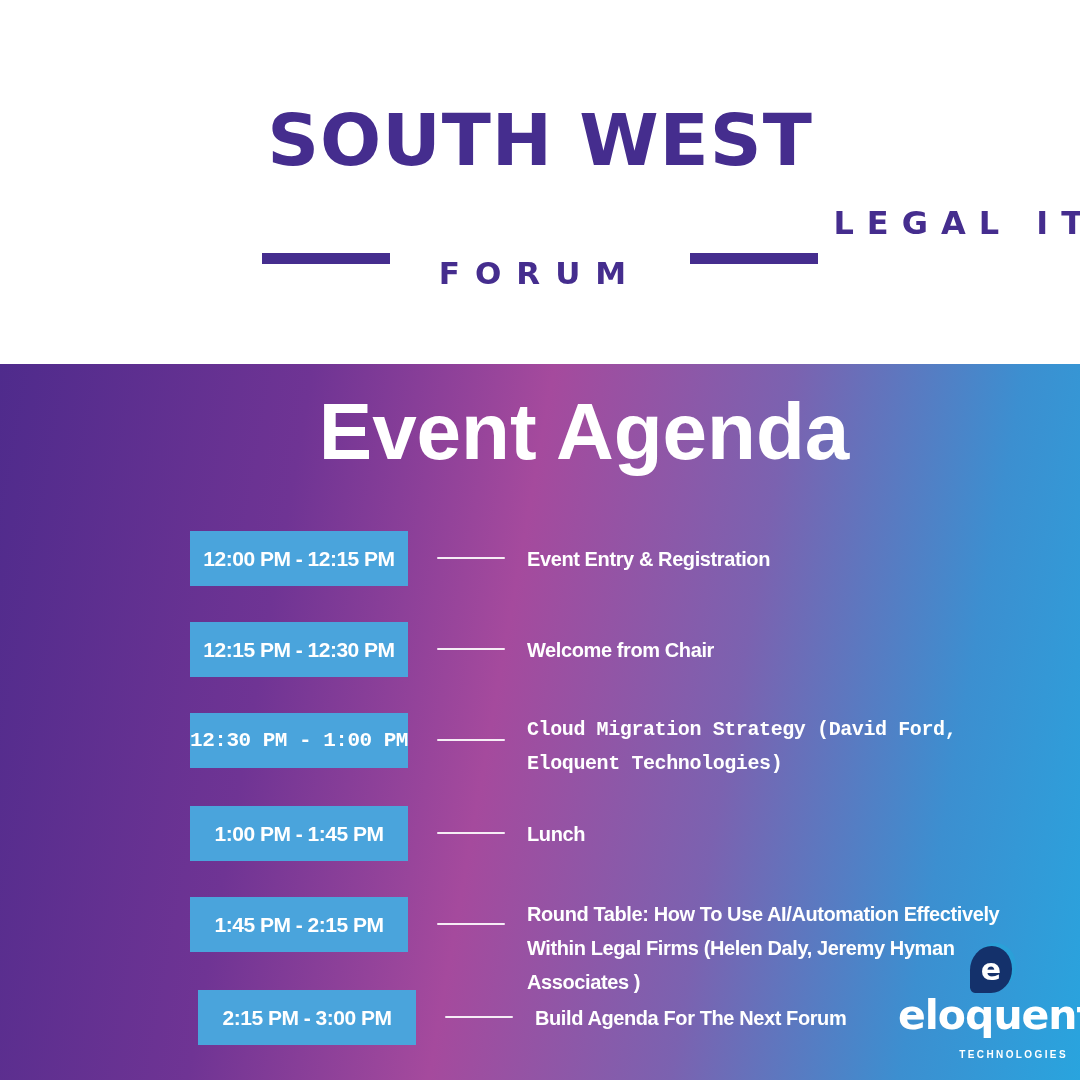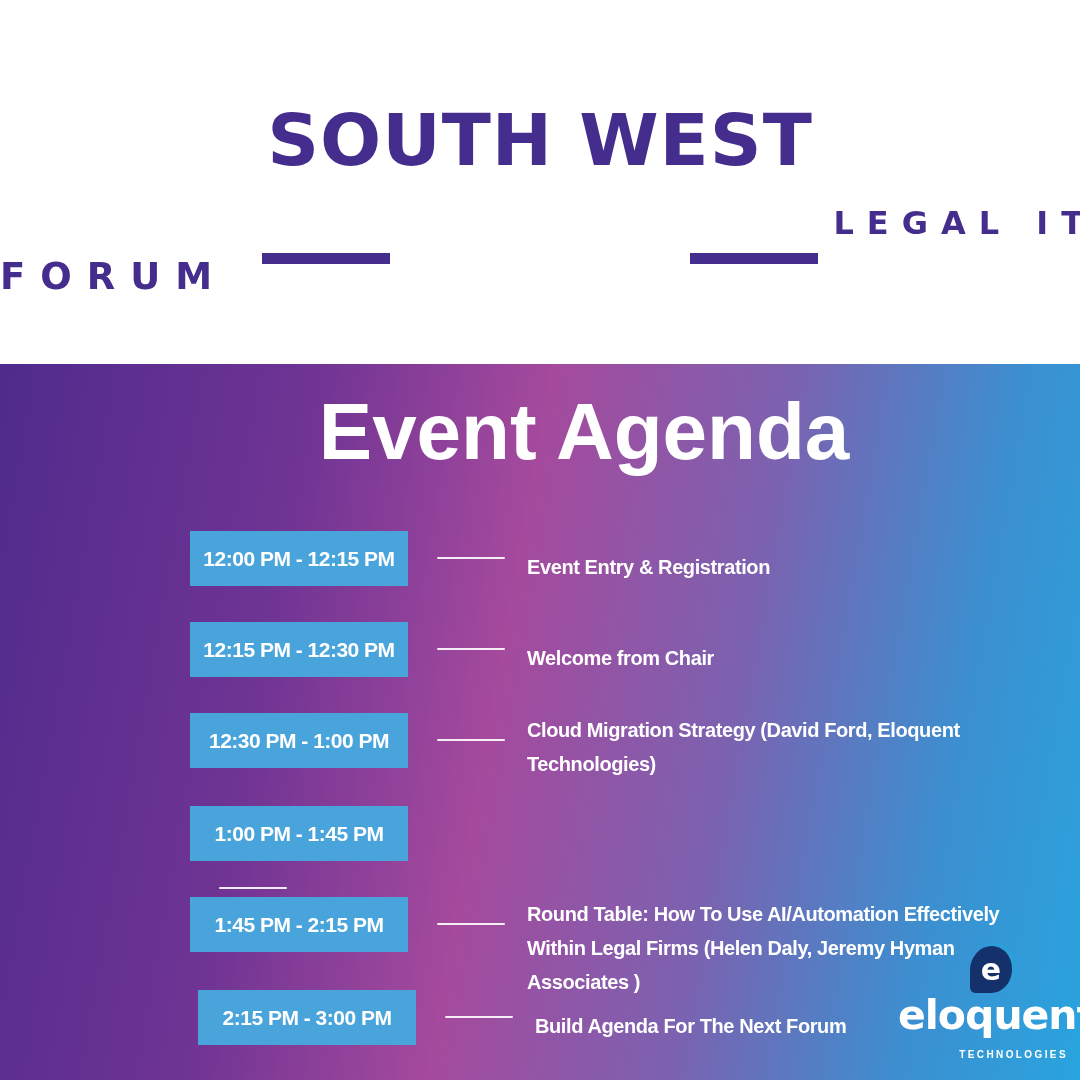--- a/index.html
+++ b/index.html
@@ -14,56 +14,56 @@
     position:absolute;top:104px;left:0;width:1080px;text-align:center;
     font-family:"DejaVu Sans",sans-serif;font-weight:900;font-size:72px;
     letter-spacing:1px;color:#452d8e;line-height:1;
   }
   .brand-sub{
     position:absolute;top:207px;left:0;width:1080px;text-align:right;
     font-family:"DejaVu Sans",sans-serif;font-weight:700;font-size:32px;
     letter-spacing:13px;color:#452d8e;line-height:1;padding-left:16px;
   }
   .brand-forum{
-    position:absolute;top:258px;left:0;width:1080px;
-    font-family:"DejaVu Sans",sans-serif;font-weight:700;font-size:37px;
+    position:absolute;top:258px;left:0;width:1080px;text-align:center;
+    font-family:"DejaVu Sans",sans-serif;font-weight:700;font-size:31px;
     letter-spacing:15px;color:#452d8e;line-height:1;
   }
   .bar{position:absolute;top:253px;width:128px;height:11px;background:#452d8e;}
   .bar-left{left:262px;}
   .bar-right{left:690px;}
   
   .hero{
     position:absolute;top:364px;left:0;width:1080px;height:716px;
     background:linear-gradient(100deg,#4f2b8c 0%,#6f3494 26%,#a54a9d 46%,#7b62b0 66%,#3c8fd0 85%,#29a4de 100%);
   }
   .hero-title{
     position:absolute;top:28px;left:0;width:1080px;text-align:center;
     font-family:Liberation Sans, sans-serif;font-weight:900;font-size:80px;
     color:#ffffff;line-height:1;letter-spacing:0;margin-left:44px;
   }
   
   .row{position:absolute;left:190px;display:flex;align-items:flex-start;}
-  .row1{top:167px;} .row2{top:258px;} .row3{top:349px;}
-  .row4{top:442px;flex-direction:column;} .row5{top:533px;} .row6{top:626px;padding-left:8px;}
+  .row1{top:167px;} .row2{top:258px;} .row3{top:349px;font-family:Liberation Mono, monospace;}
+  .row4{top:442px;} .row5{top:533px;} .row6{top:626px;padding-left:8px;}
   .time-box{
     flex:0 0 auto;width:218px;height:55px;background:#4aa4dc;
     display:flex;align-items:center;justify-content:center;
     color:#ffffff;font-weight:700;font-size:21px;letter-spacing:-0.5px;
     white-space:nowrap;
   }
   .connector{
     flex:0 0 auto;width:68px;height:2px;background:rgba(255,255,255,0.9);
     margin:26px 22px 0 29px;border-radius:1px;
   }
   .desc{
     width:500px;color:#ffffff;font-weight:700;font-size:20px;
     line-height:34px;letter-spacing:-0.4px;
   }
-  .desc.single{margin-top:19px;}
+  .desc.single{margin-top:11px;}
   
   .footer-logo{position:absolute;right:12px;bottom:20px;width:170px;text-align:right;}
   .badge{position:relative;width:42px;height:47px;margin:0 56px 2px auto;}
   .badge-accent{position:absolute;left:4px;top:-3px;width:42px;height:47px;
     background:#2ba0d8;border-radius:52% 48% 50% 12%;}
   .badge-body{position:absolute;left:0;top:0;width:42px;height:47px;
     background:#14316b;border-radius:52% 48% 50% 12%;}
   .badge-letter{position:absolute;left:0;top:0;width:42px;height:47px;
     display:flex;align-items:center;justify-content:center;
     color:#ffffff;font-family:"DejaVu Sans",sans-serif;font-weight:900;font-size:30px;}

